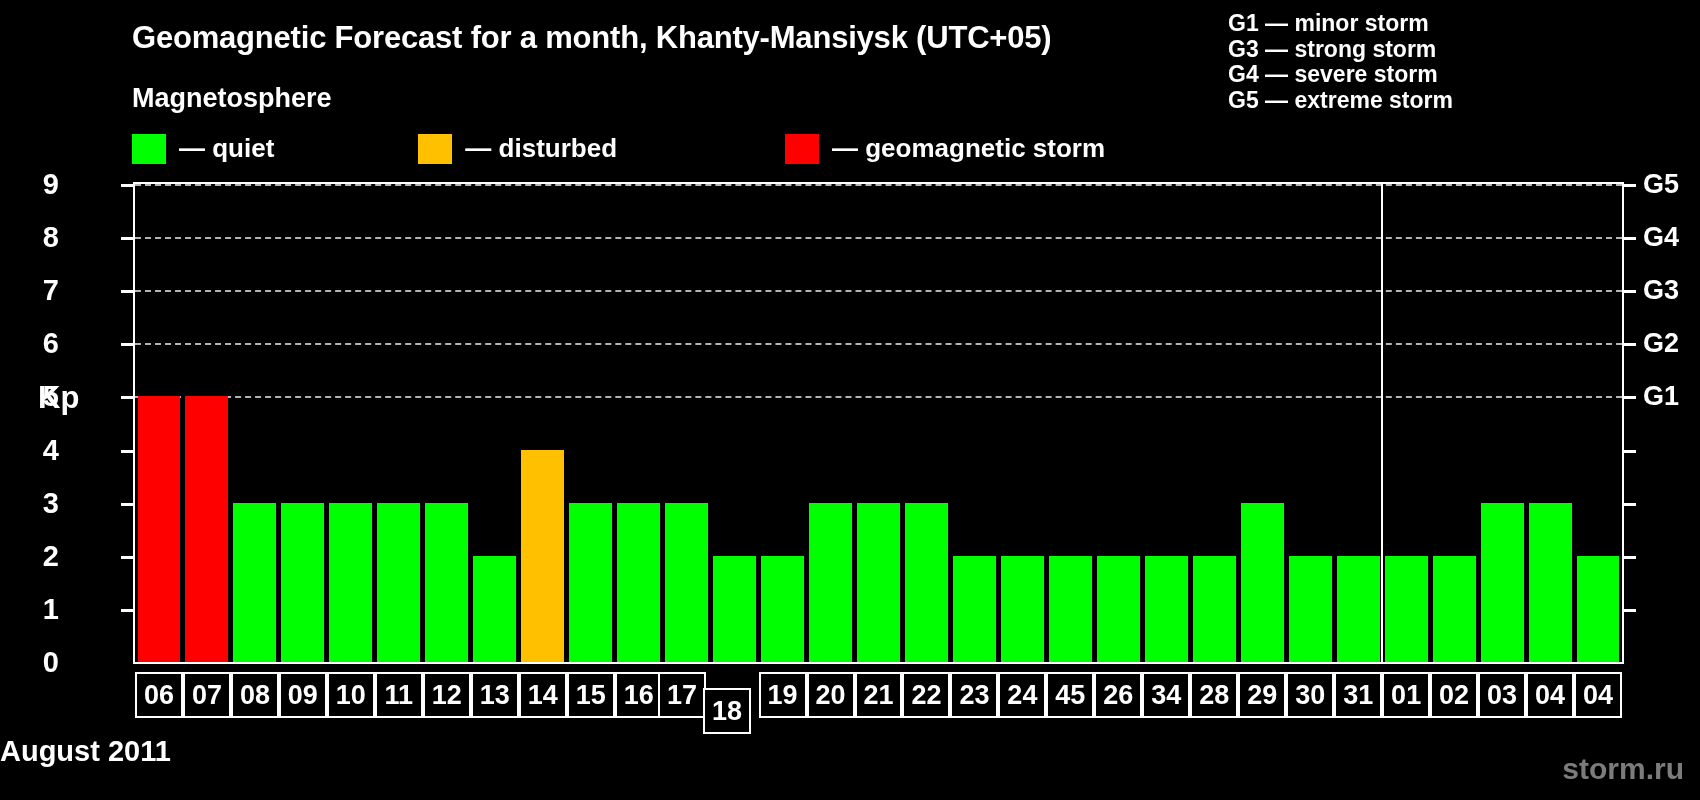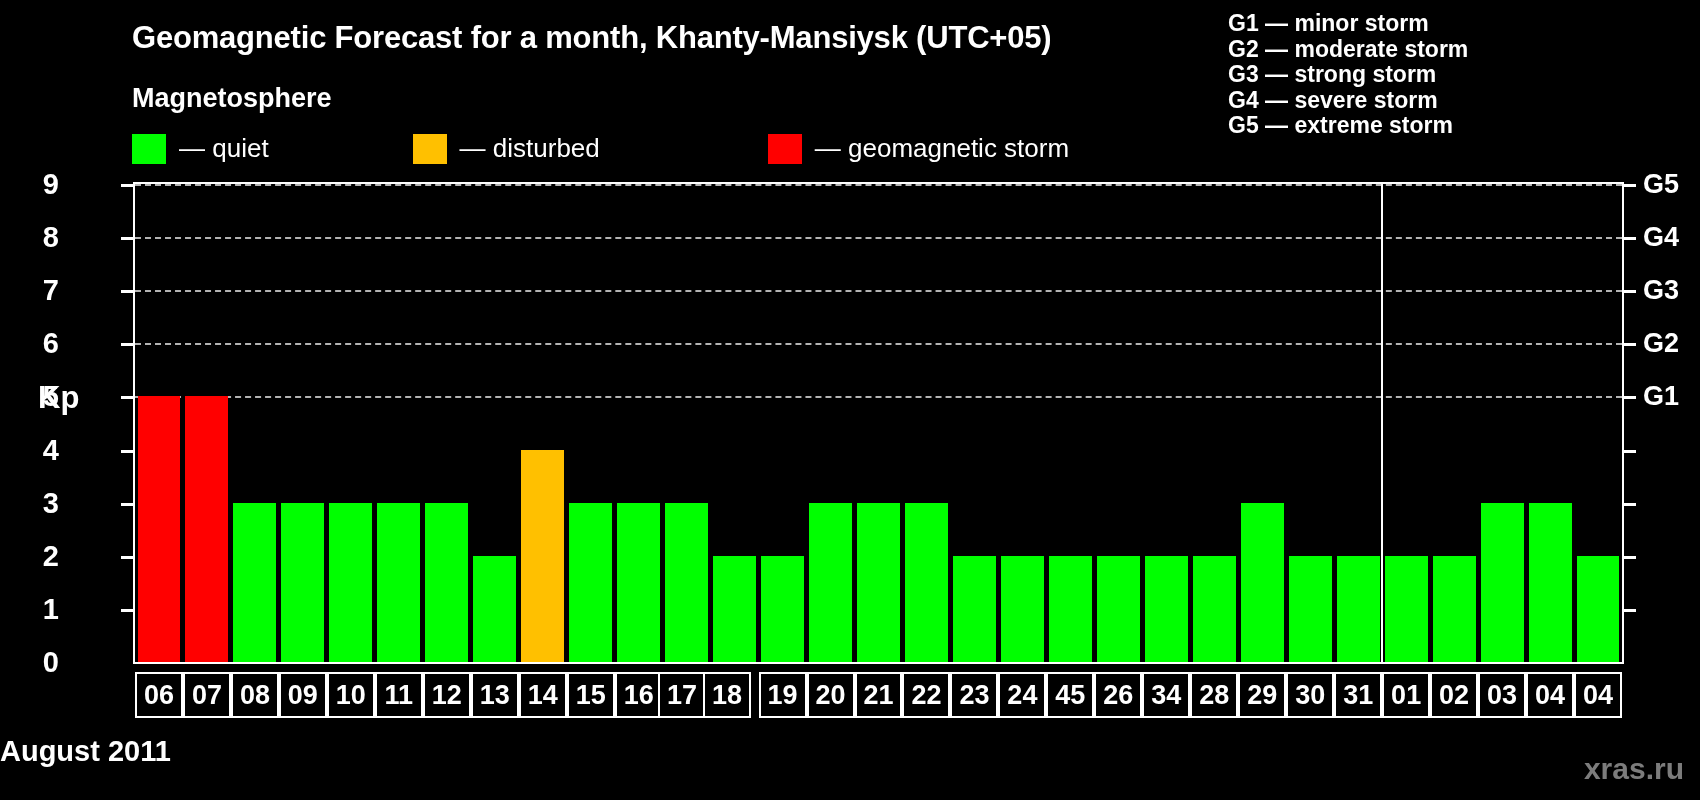--- a/index.html
+++ b/index.html
@@ -24,21 +24,21 @@
   
   #color-legend{
     position:absolute;left:132px;top:133px;
     display:flex;align-items:center;
   }
   .legend-entry{display:flex;align-items:center;}
   .legend-swatch{
     width:34px;height:30px;display:block;flex:none;
   }
   .legend-text{
-    font-size:26px;font-weight:normal;white-space:nowrap;margin-left:13px;
+    font-size:26px;font-weight:bold;white-space:nowrap;margin-left:13px;
   }
 
   
   #g-legend{
     position:absolute;left:1228px;top:11px;
     display:flex;flex-direction:column;
   }
   .g-legend-row{
     font-size:23px;font-weight:bold;white-space:nowrap;line-height:25.5px;
   }
@@ -131,21 +131,20 @@
         <span class="legend-text">— disturbed</span>
       </div>
       <div class="legend-entry" style="margin-left: 168px;">
         <span class="legend-swatch" style="background: rgb(255, 0, 0);"></span>
         <span class="legend-text">— geomagnetic storm</span>
       </div>
     </div>
 
   <div id="g-legend">
       <div class="g-legend-row">G1 — minor storm</div>
-      <div class="g-legend-row">G2 — moderate storm</div>
       <div class="g-legend-row">G3 — strong storm</div>
       <div class="g-legend-row">G4 — severe storm</div>
       <div class="g-legend-row">G5 — extreme storm</div>
     </div>
 
   <div id="kp-axis-title">Kp</div>
 
   <div id="plot-frame">
     <div id="grid-layer">
         <div class="gridline" style="top: 212.444px; border-top-color: rgb(180, 180, 180);"></div>
@@ -236,21 +235,21 @@
       <div class="date-cell" style="left: 97.9355px; width: 47.9677px;">08</div>
       <div class="date-cell" style="left: 145.903px; width: 47.9677px;">09</div>
       <div class="date-cell" style="left: 193.871px; width: 47.9677px;">10</div>
       <div class="date-cell" style="left: 241.839px; width: 47.9677px;">11</div>
       <div class="date-cell" style="left: 289.806px; width: 47.9677px;">12</div>
       <div class="date-cell" style="left: 337.774px; width: 47.9677px;">13</div>
       <div class="date-cell" style="left: 385.742px; width: 47.9677px;">14</div>
       <div class="date-cell" style="left: 433.71px; width: 47.9677px;">15</div>
       <div class="date-cell" style="left: 481.677px; width: 47.9677px;">16</div>
       <div class="date-cell" style="left: 525px; width: 47.9677px; text-align: right;">17</div>
-      <div class="date-cell" style="left: 570px; width: 47.9677px;">18</div>
+      <div class="date-cell" style="left: 570px; width: 47.9677px; margin-top: 16px;">18</div>
       <div class="date-cell" style="left: 625.581px; width: 47.9677px;">19</div>
       <div class="date-cell" style="left: 673.548px; width: 47.9677px;">20</div>
       <div class="date-cell" style="left: 721.516px; width: 47.9677px;">21</div>
       <div class="date-cell" style="left: 769.484px; width: 47.9677px;">22</div>
       <div class="date-cell" style="left: 817.452px; width: 47.9677px;">23</div>
       <div class="date-cell" style="left: 865.419px; width: 47.9677px;">24</div>
       <div class="date-cell" style="left: 913.387px; width: 47.9677px;">45</div>
       <div class="date-cell" style="left: 961.355px; width: 47.9677px;">26</div>
       <div class="date-cell" style="left: 1009.32px; width: 47.9677px;">34</div>
       <div class="date-cell" style="left: 1057.29px; width: 47.9677px;">28</div>
@@ -258,15 +257,15 @@
       <div class="date-cell" style="left: 1153.23px; width: 47.9677px;">30</div>
       <div class="date-cell" style="left: 1201.19px; width: 47.9677px;">31</div>
       <div class="date-cell" style="left: 1249.16px; width: 47.9677px;">01</div>
       <div class="date-cell" style="left: 1297.13px; width: 47.9677px;">02</div>
       <div class="date-cell" style="left: 1345.1px; width: 47.9677px;">03</div>
       <div class="date-cell" style="left: 1393.06px; width: 47.9677px;">04</div>
       <div class="date-cell" style="left: 1441.03px; width: 47.9677px;">04</div>
     </div>
 
   <div id="month-caption">August 2011</div>
-  <div id="watermark">xras.ru</div>
+  <div id="watermark">storm.ru</div>
 
 </div>
 
 </body></html>

